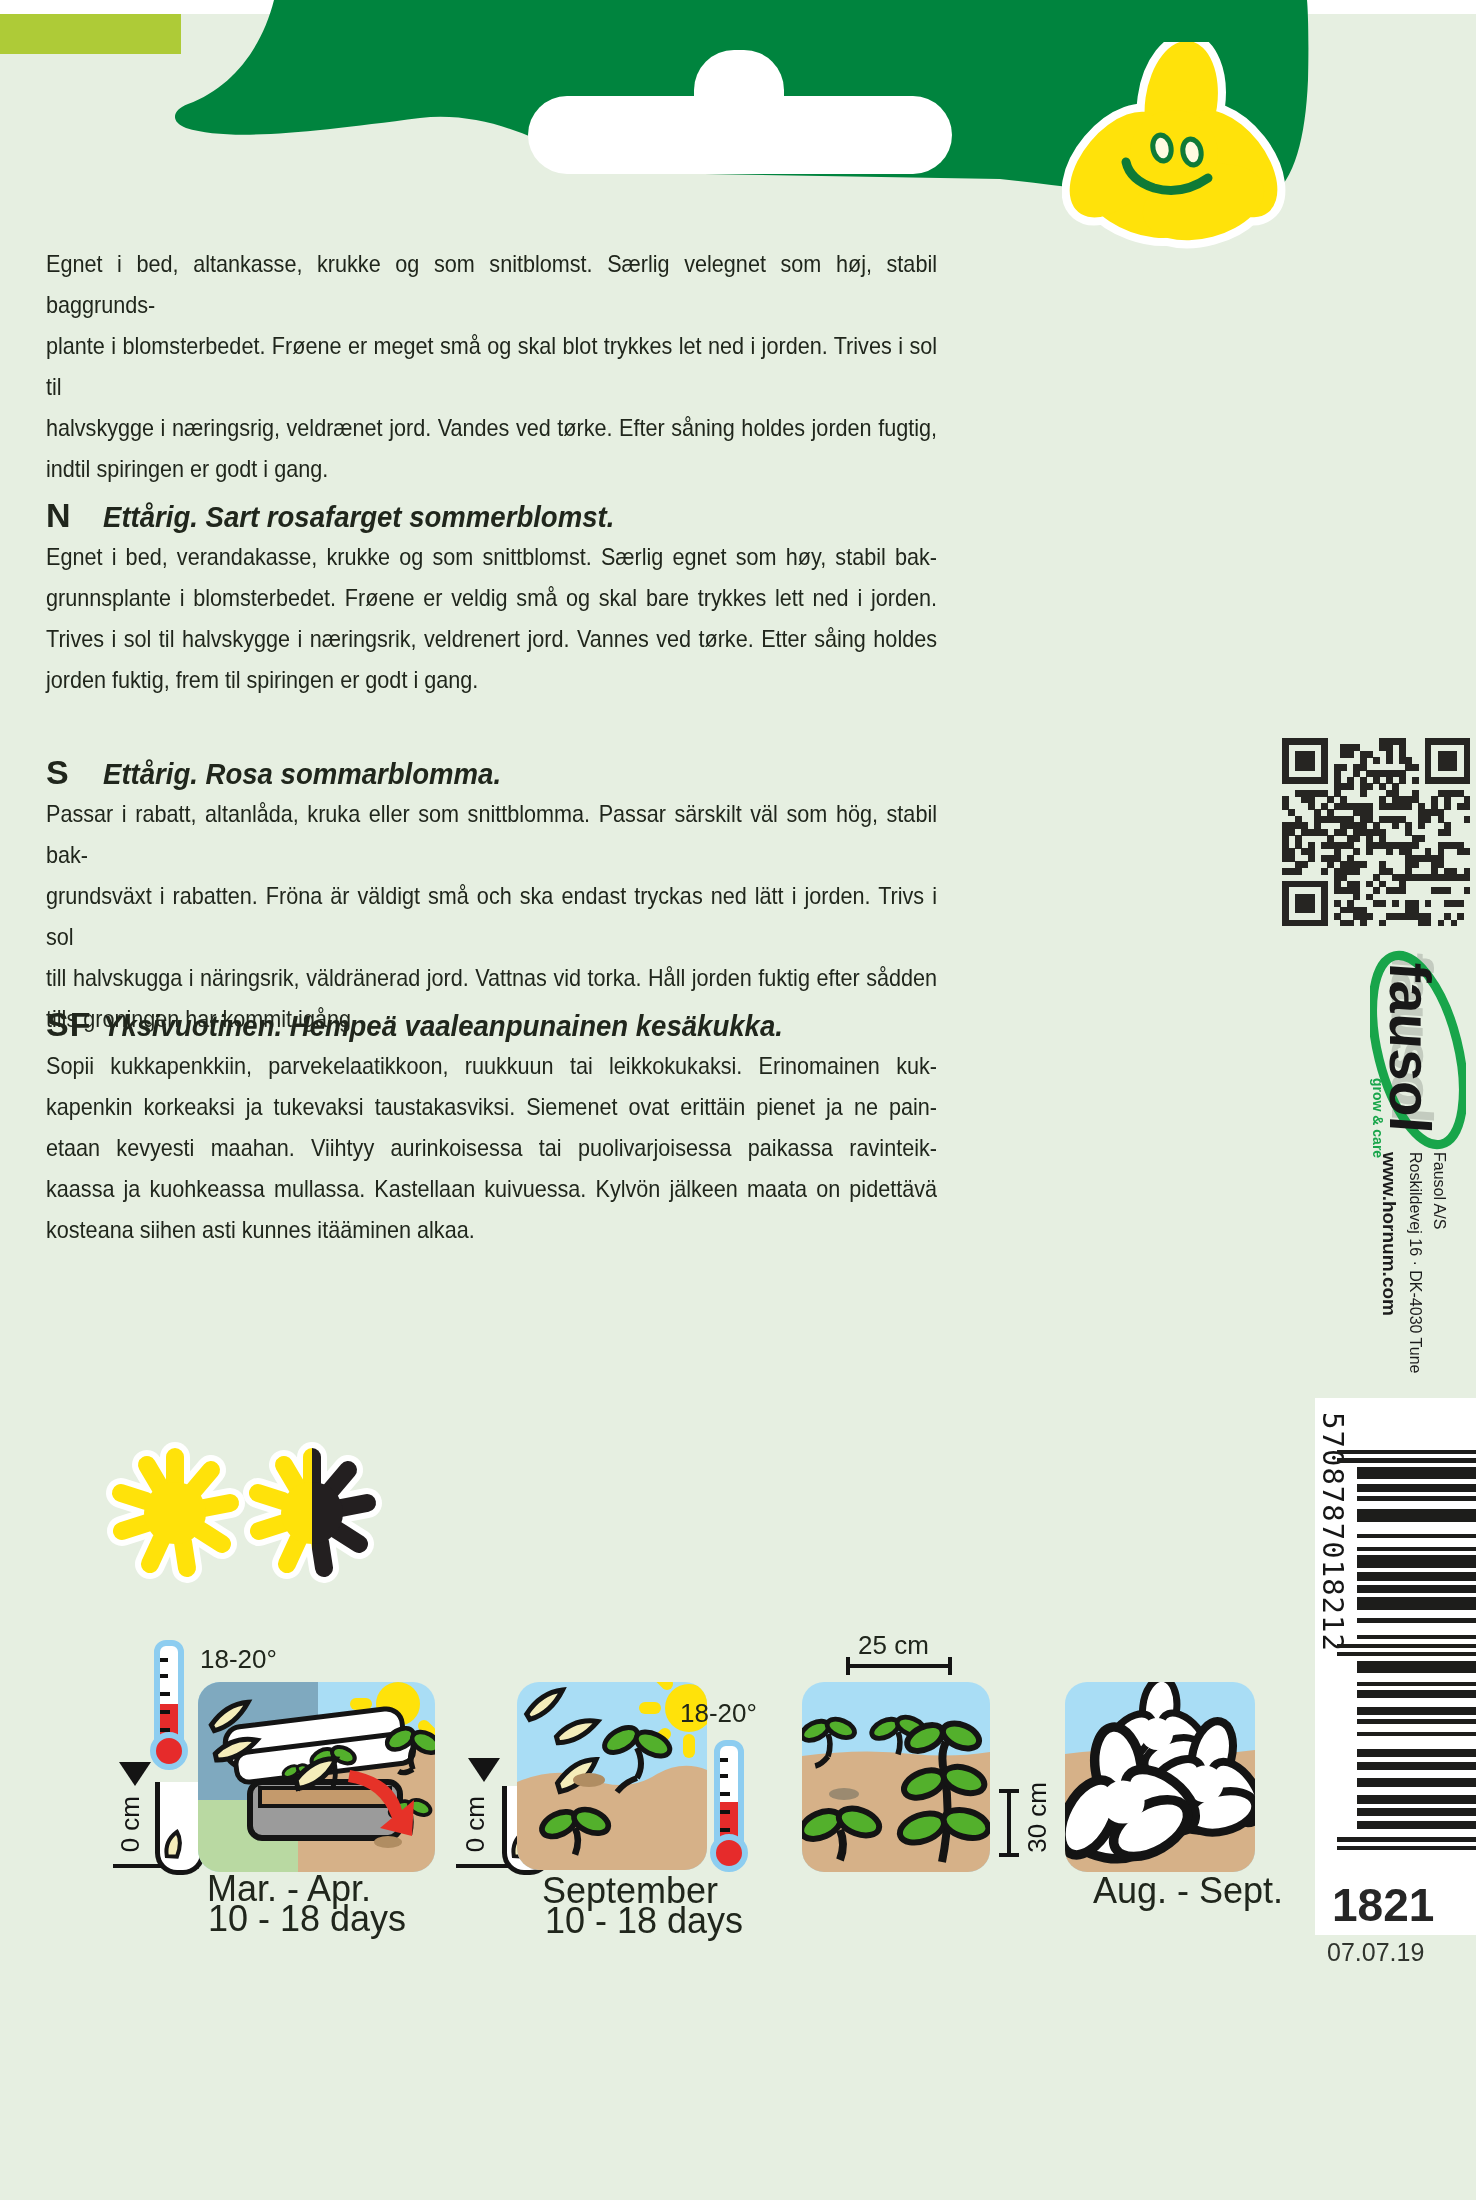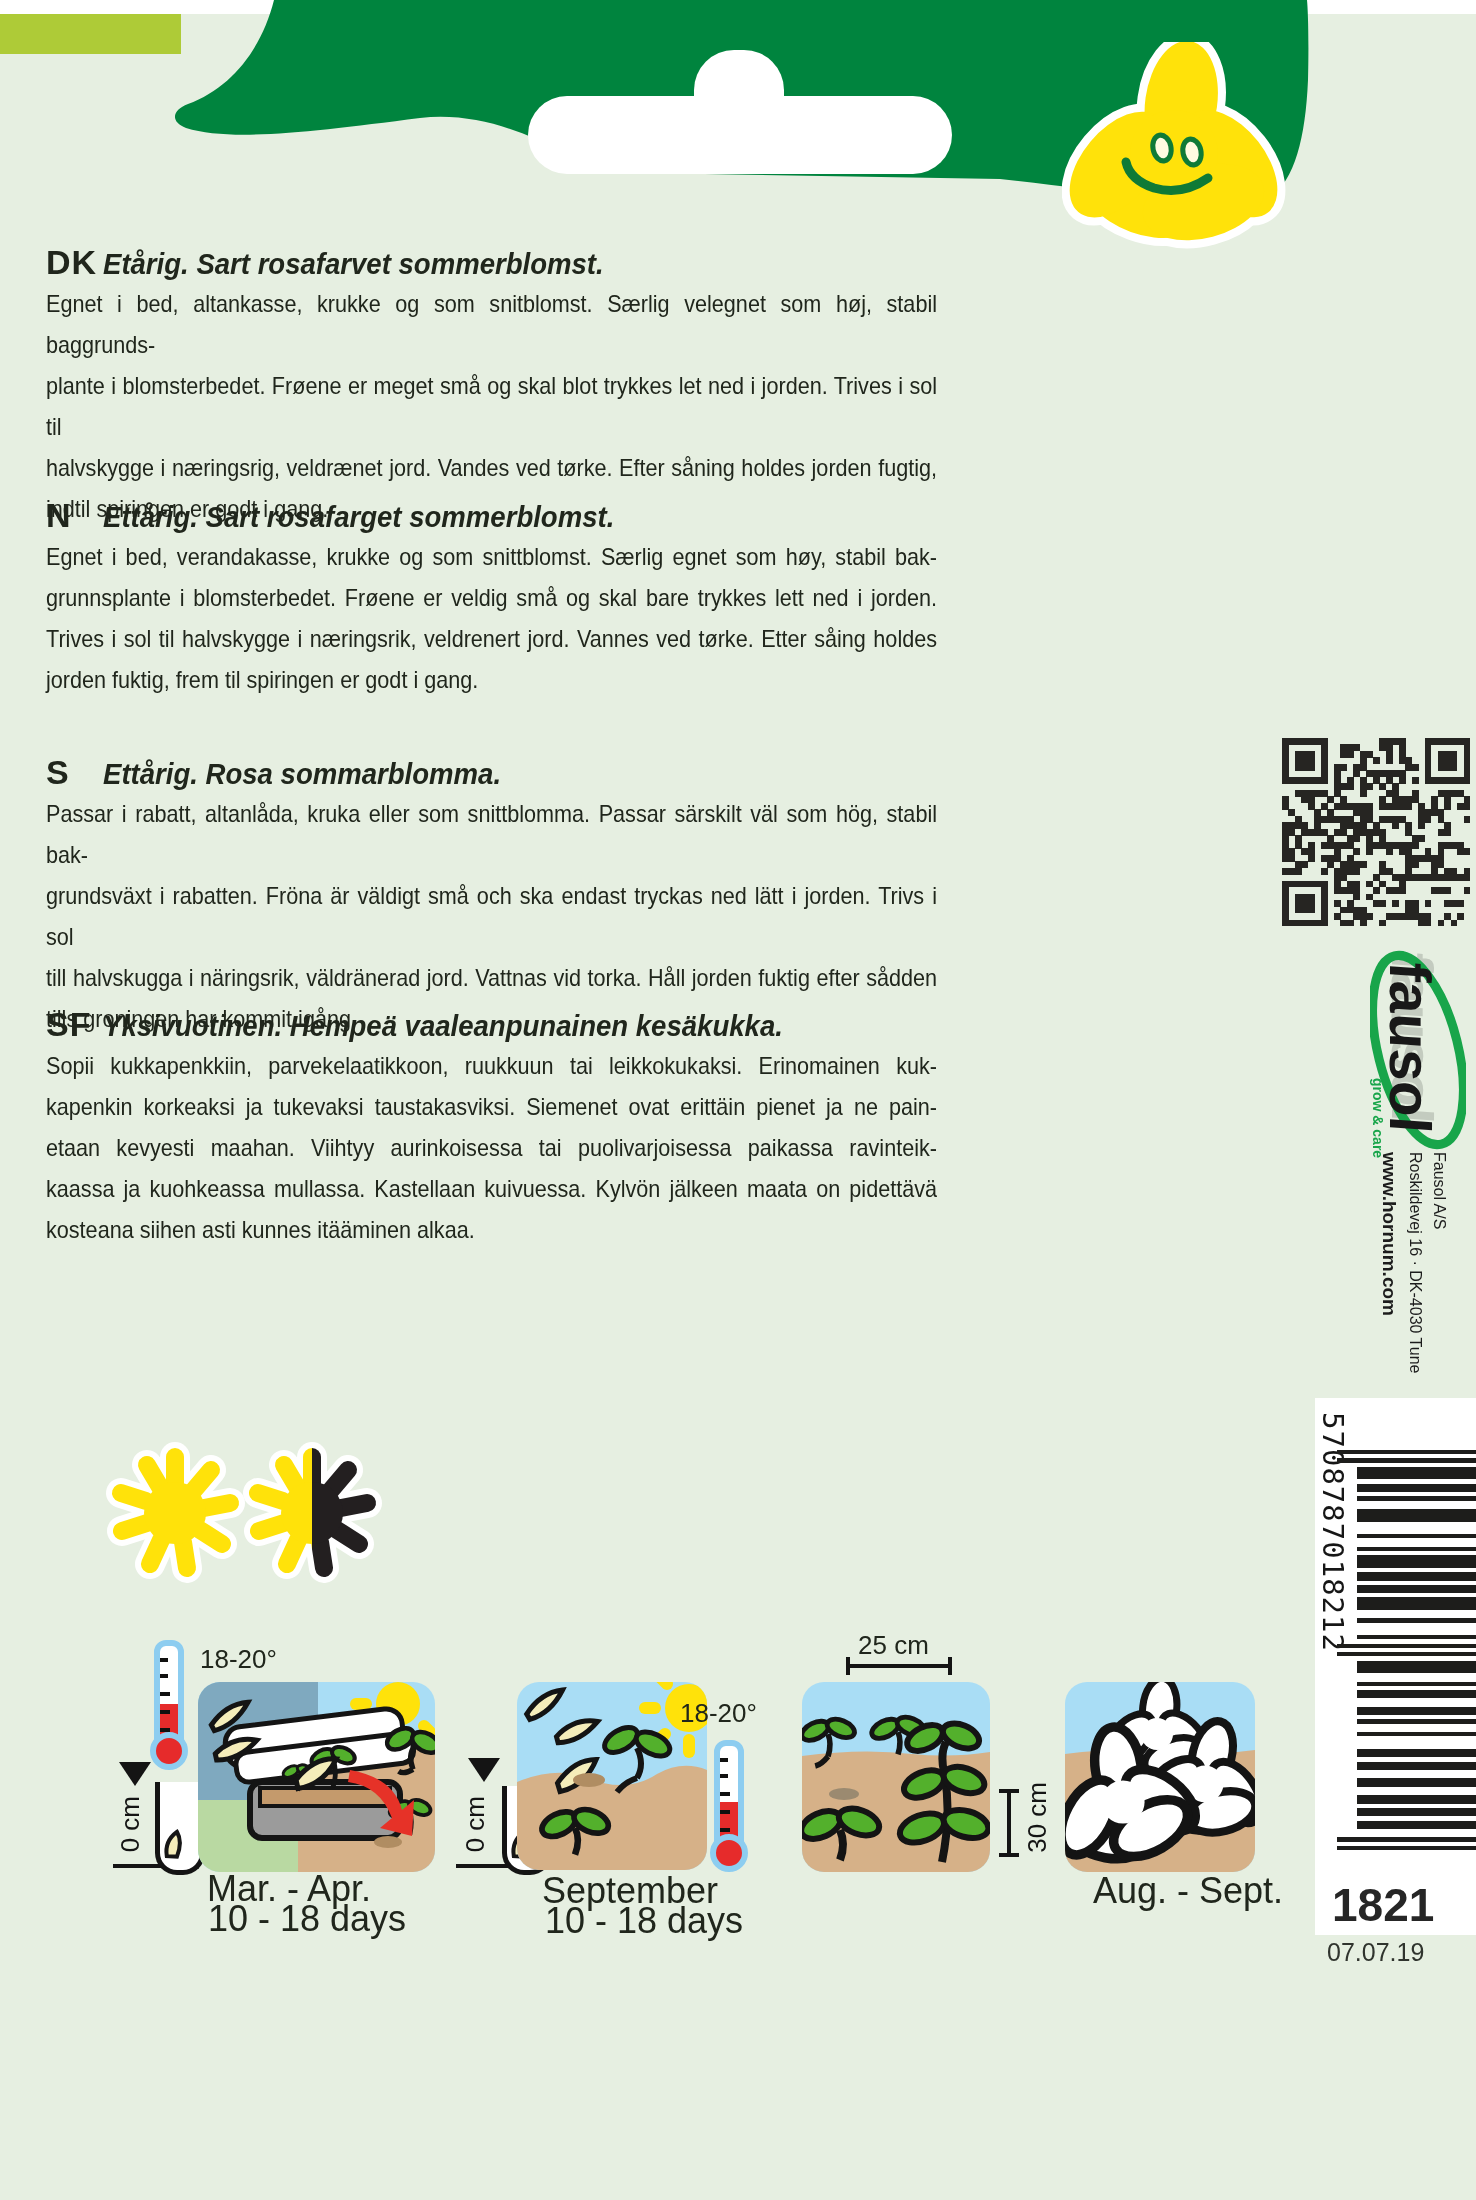--- a/index.html
+++ b/index.html
@@ -92,24 +92,20 @@
       </g>
       <g>
         <ellipse cx="-12" cy="-6" rx="9" ry="13" fill="#fffbe0" stroke="#0f7a36" stroke-width="5" transform="rotate(-12 -12 -6)"></ellipse>
         <ellipse cx="18" cy="-2" rx="9" ry="13" fill="#fffbe0" stroke="#0f7a36" stroke-width="5" transform="rotate(-12 18 -2)"></ellipse>
         <path d="M-48,8 Q-44,26 -20,34 Q8,42 34,24" fill="none" stroke="#0f7a36" stroke-width="9" stroke-linecap="round"></path>
       </g>
     </g>
   </svg>
 
   <div class="abs section" style="top:243px;">
-    <div class="sechead">
-      <span class="seccode">DK</span>
-      <span class="sectitle">Etårig. Sart rosafarvet sommerblomst.</span>
-    </div>
     <div class="bodyline">Egnet i bed, altankasse, krukke og som snitblomst. Særlig velegnet som høj, stabil baggrunds-</div>
     <div class="bodyline">plante i blomsterbedet. Frøene er meget små og skal blot trykkes let ned i jorden. Trives i sol til</div>
     <div class="bodyline">halvskygge i næringsrig, veldrænet jord. Vandes ved tørke. Efter såning holdes jorden fugtig,</div>
     <div class="bodyline last">indtil spiringen er godt i gang.</div>
   </div>
 
   <div class="abs section" style="top:496px;">
     <div class="sechead">
       <span class="seccode">N</span>
       <span class="sectitle">Ettårig. Sart rosafarget sommerblomst.</span>

